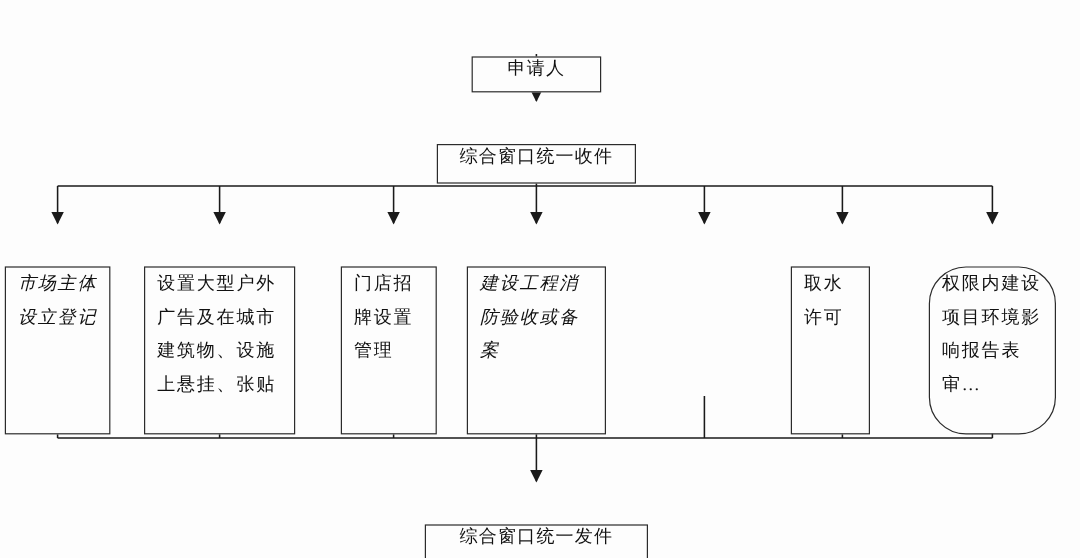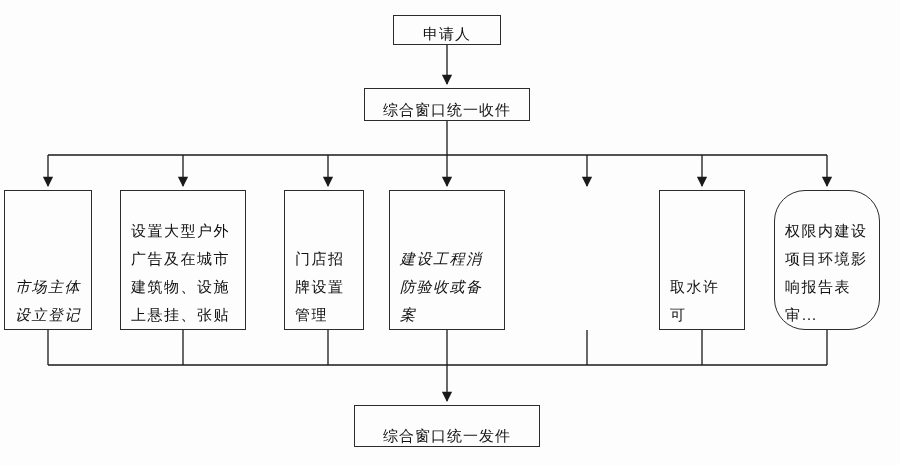--- a/index.html
+++ b/index.html
@@ -18,25 +18,26 @@
   svg.wires {
     position: absolute;
     left: 0; top: 0;
     width: 900px; height: 465px;
   }
   .node {
     position: absolute;
     border: 1px solid #2b2b2b;
     background: #fdfdfd;
     display: flex;
-    align-items: flex-end;
+    align-items: flex-start;
     justify-content: center;
     font-size: 15px;
     letter-spacing: 1px;
     color: #111111;
+    margin-top: 32px;
   }
   .hub { text-align: center; }
   .applicant { left: 393px; top: 15px;  width: 108px; height: 30px; }
   .intake    { left: 364px; top: 88px;  width: 166px; height: 33px; }
   .dispatch  { left: 354px; top: 405px; width: 186px; height: 42px; }
   .branch {
     top: 190px;
     height: 140px;
     font-size: 15px;
     letter-spacing: 1.5px;
@@ -45,21 +46,21 @@
     padding: 0 10px;
     line-height: 28px;
     text-align: left;
     word-break: normal;
   }
   .b1 { left: 4px;   width: 88px; font-style: italic;  }
   .b2 { left: 120px; width: 126px; }
   .b3 { left: 284px; width: 80px;  }
   .b4 { left: 389px; width: 116px; font-style: italic; }
   .b5 { left: 543px; width: 88px;  }
-  .b6 { left: 659px; width: 86px;  }
+  .b6 { left: 659px; width: 66px;  }
   .b7 { left: 774px; width: 106px; border-radius: 31px; }
 </style>
 </head>
 <body>
 
 <div class="canvas">
 
   <svg class="wires" viewBox="0 0 900 465" aria-hidden="true">
     <defs>
       <marker id="arr" viewBox="0 0 10 10" refX="9" refY="5" markerWidth="9" markerHeight="8" orient="auto">

